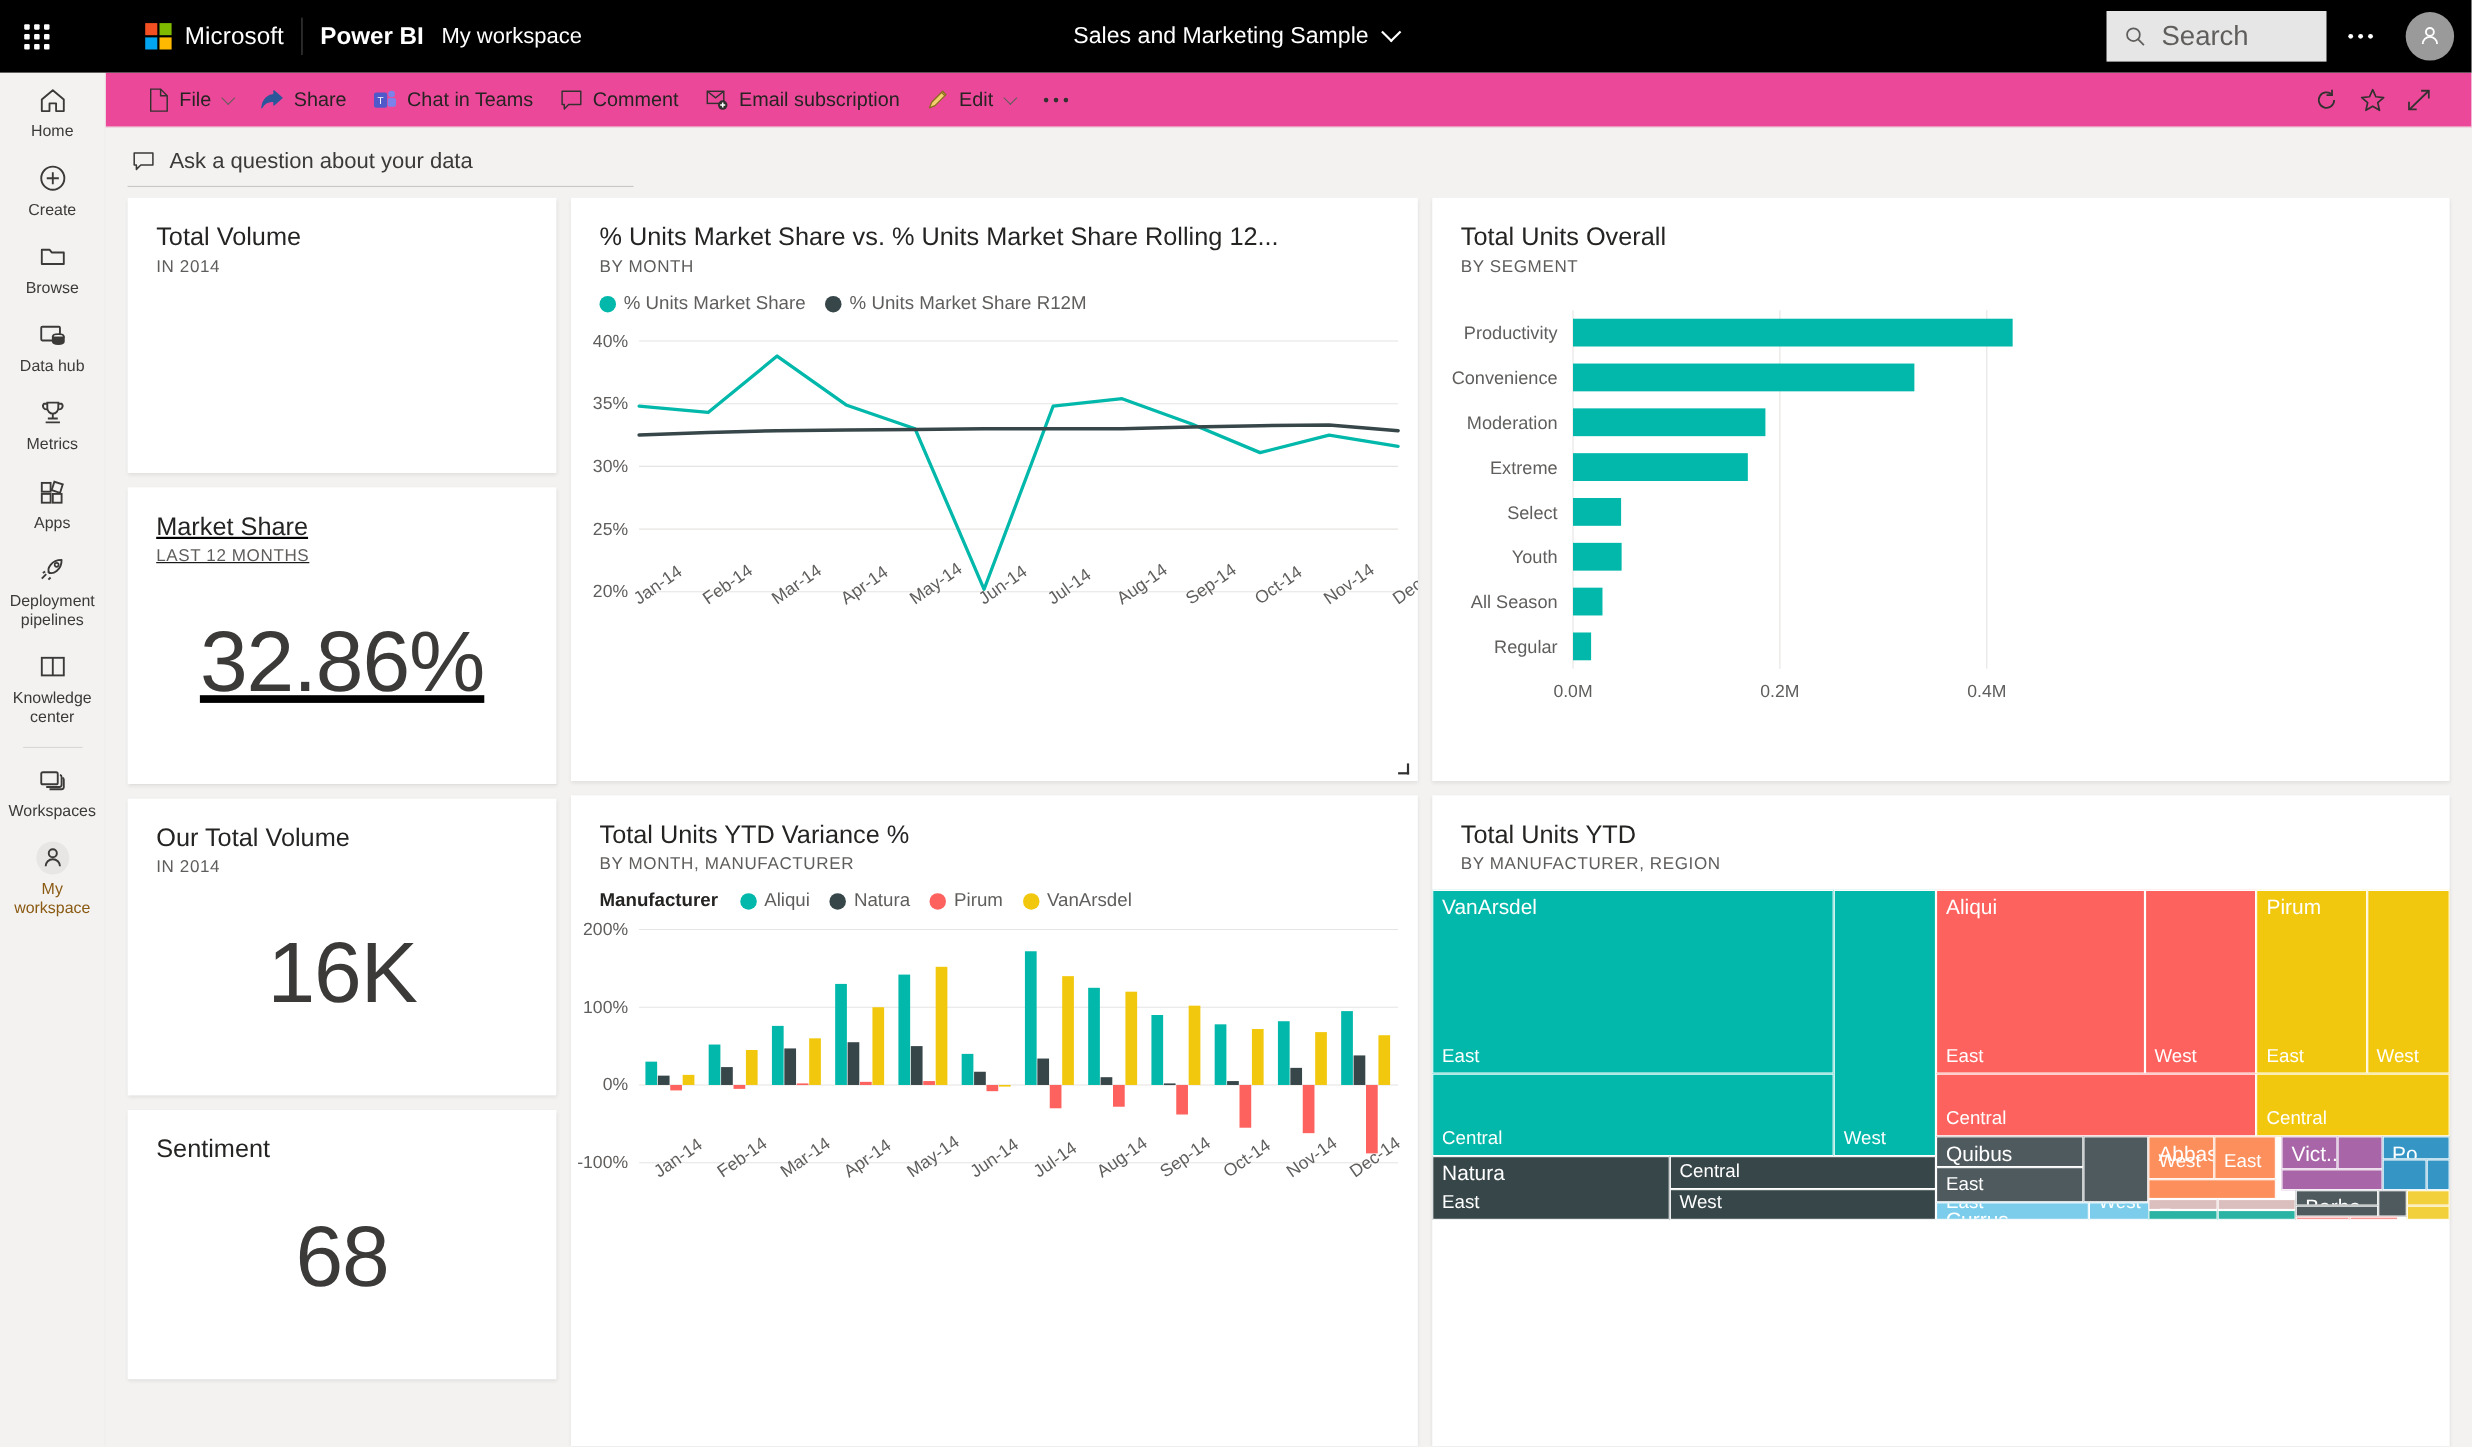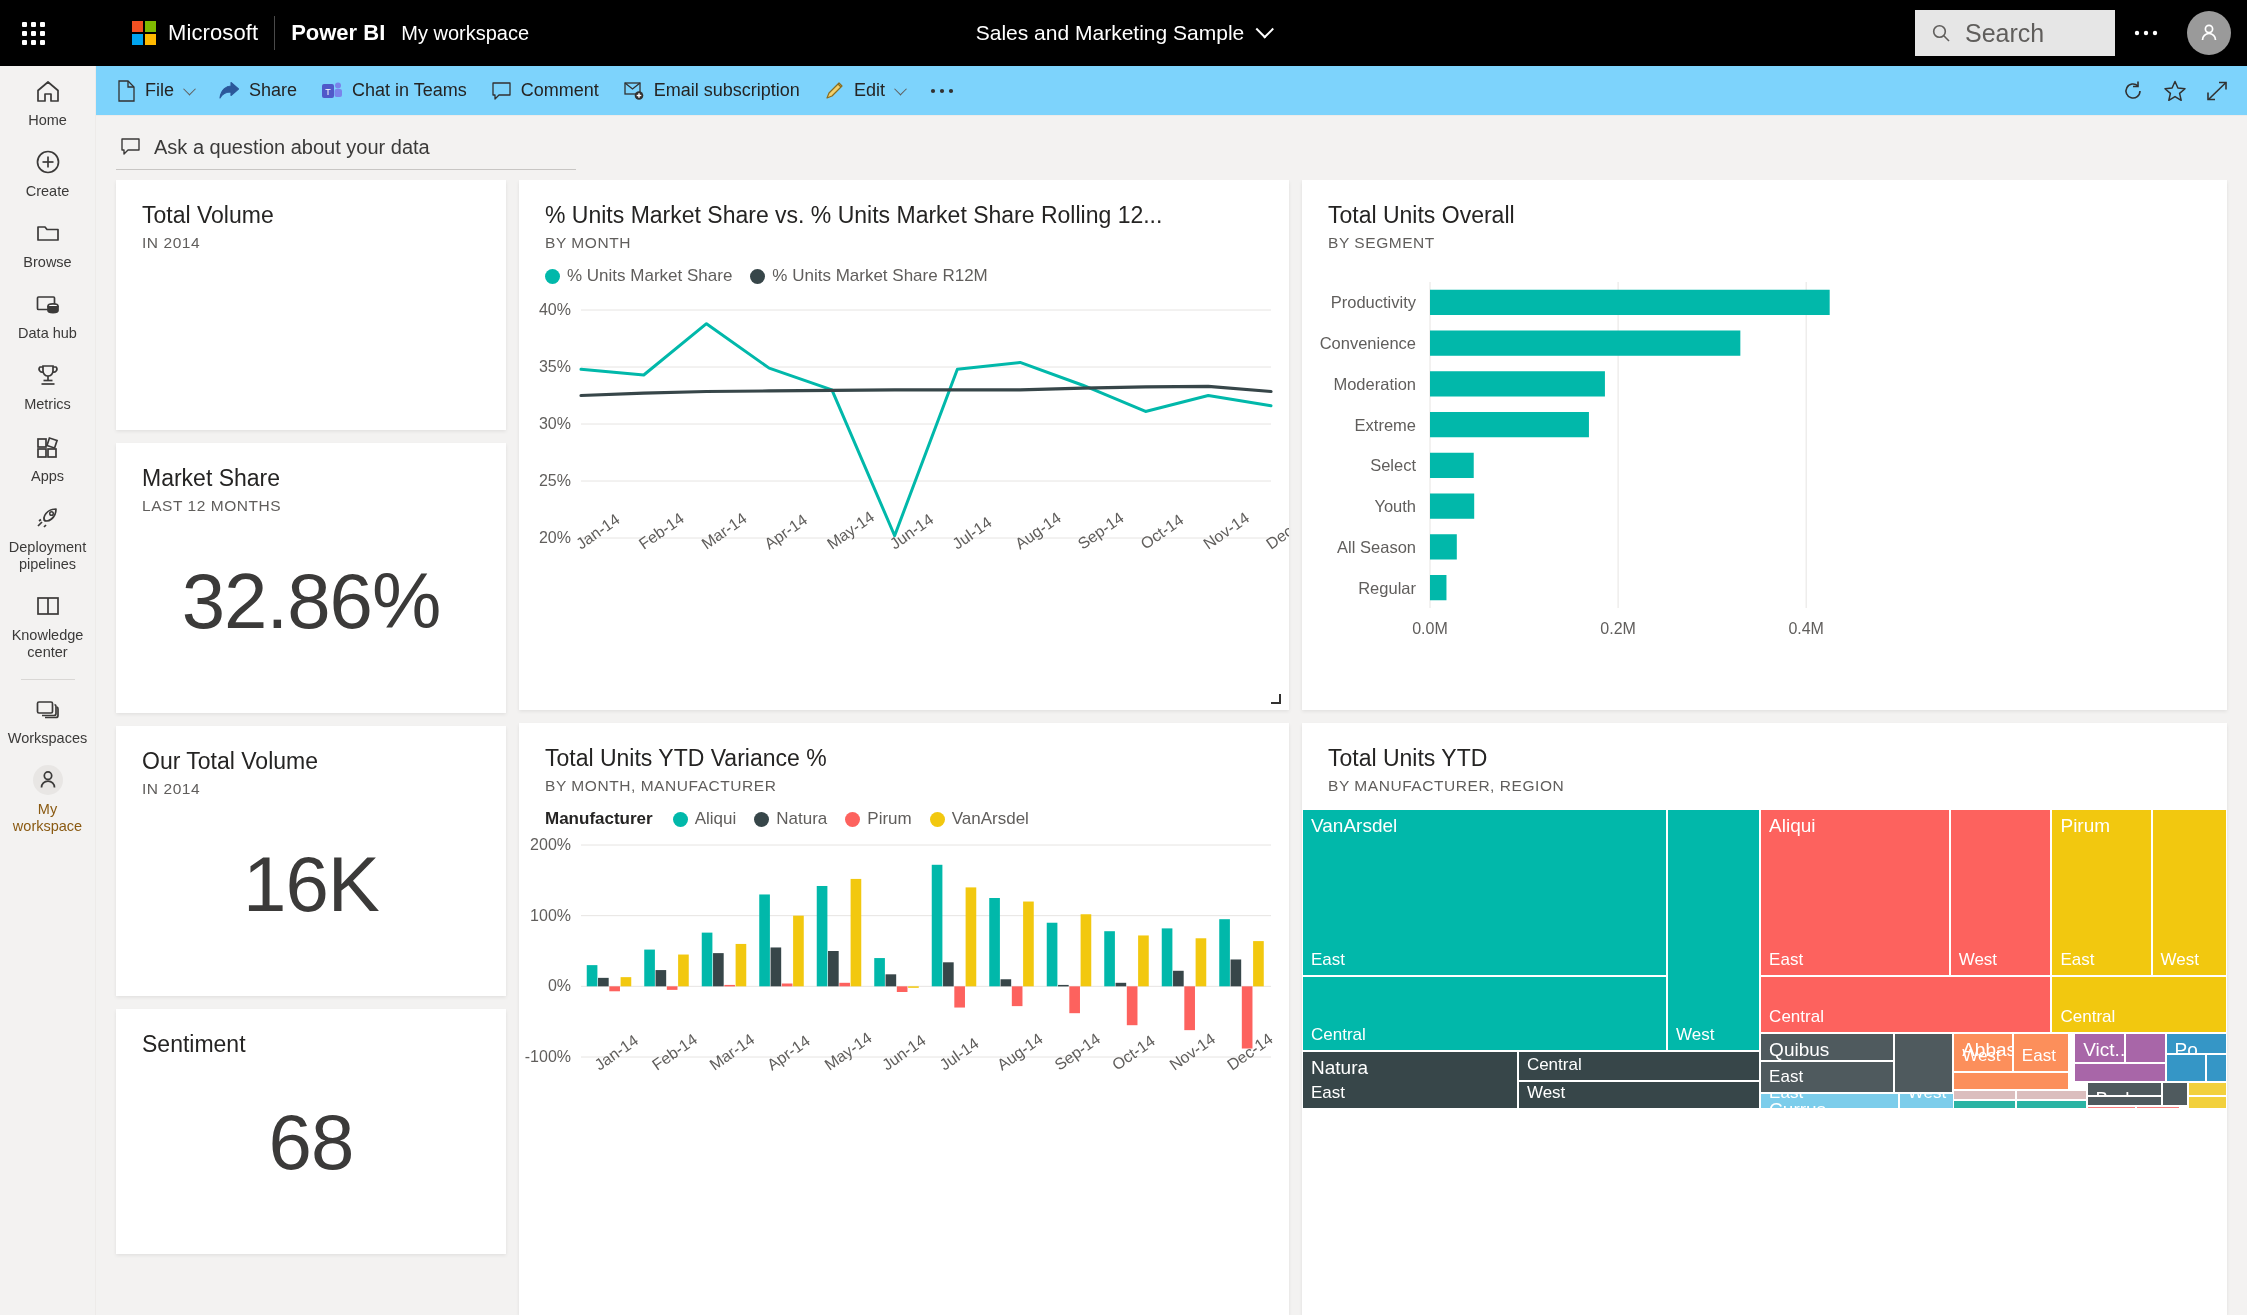--- a/index.html
+++ b/index.html
@@ -73,22 +73,22 @@
   .nav-item .lbl { font-size: 14.5px; text-align:center; line-height: 1.18; color:#3b3a39; }
   .nav-item.active .lbl { color: #8a5a12; }
   .nav-icon { width: 30px; height:30px; display:flex; align-items:center; justify-content:center; }
   .nav-divider { width: 54px; height:1px; background:#d9d7d5; margin: 10px 0 4px; }
   .nav-item.active .nav-icon { background:#e8e6e4; border-radius:50%; }
 
   
   .main { flex:1; background:#f3f2f1; display:flex; flex-direction:column; overflow:hidden; }
 
   .toolbar {
-    height: 50px; background:#7dd3fc; display:flex; align-items:center;
-    padding: 0 10px; gap: 2px; border-bottom:1px solid #edebe9;
+    height: 50px; background:#ec4899; display:flex; align-items:center;
+    padding: 0 28px; gap: 2px; border-bottom:1px solid #edebe9;
   }
   .tb-item {
     display:flex; align-items:center; gap: 9px; padding: 7px 11px;
     font-size: 18px; color:#252423; cursor:pointer; white-space:nowrap;
   }
   .tb-caret { width:9px;height:9px;border-right:1.6px solid #605e5c;border-bottom:1.6px solid #605e5c;
               transform: rotate(45deg) translate(-1px,-1px); margin-left: 2px; }
   .tb-right { margin-left:auto; display:flex; align-items:center; gap: 18px; padding-right: 8px; }
 
   .qa-row { background:#f3f2f1; padding: 16px 20px 10px 20px; }
@@ -109,21 +109,21 @@
   .tile { background:#fff; box-shadow: 0 0.3px 0.9px rgba(0,0,0,.07), 0 1.6px 3.6px rgba(0,0,0,.08); }
   .tile-title { font-size: 23px; color:#252423; font-weight:400; line-height:1.15; }
   .tile-sub { font-size: 15.5px; color:#605e5c; letter-spacing:.55px; margin-top:6px; }
   .tile-pad { padding: 22px 26px 0 26px; }
 
   
   .kpi { height: 250px; display:flex; flex-direction:column; }
   .kpi-val { flex:1; display:flex; align-items:center; justify-content:center;
              font-size: 78px; font-weight:300; color:#3b3a39; letter-spacing:-1px;
              padding-bottom: 26px; }
-  .kpi.k2 { height: 270px; }
+  .kpi.k2 { height: 270px; text-decoration: underline; }
   .kpi.k3 { height: 270px; }
   .kpi.k4 { height: 245px; }
 
   
   .legend { display:flex; align-items:center; gap: 18px; margin-top: 14px; flex-wrap:wrap; }
   .legend-label { font-size: 17px; color:#252423; font-weight:700; margin-right:2px; }
   .lg { display:flex; align-items:center; gap: 7px; font-size: 17px; color:#605e5c; }
   .lg .dot { width: 15px; height: 15px; border-radius:50%; display:block; }
 
   

